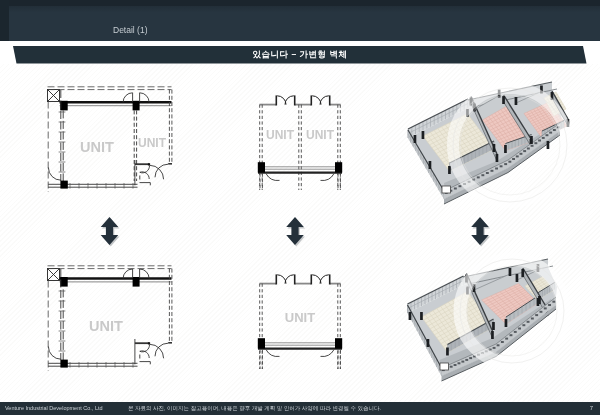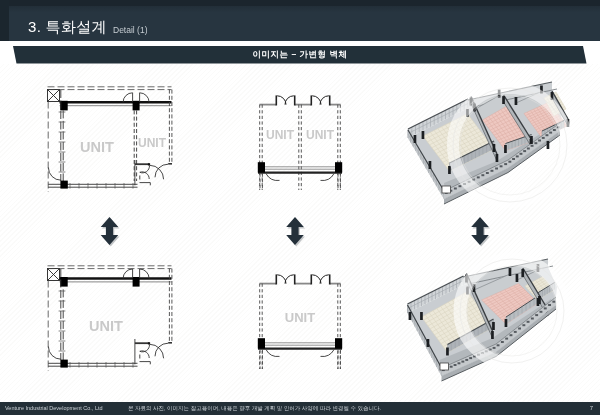--- a/index.html
+++ b/index.html
@@ -18,27 +18,26 @@
 <div class="slide">
 
 <div class="texture"></div>
 
 <div class="hdr"></div>
 
 <div class="hstrip"></div>
 
 <div class="hleft"></div>
 
-<div class="title">3. 특화설계</div>
 
 <div class="detail">Detail (1)</div>
 
 <div class="secbar"></div>
 
-<div class="sectext">이미지는 – 가변형 벽체</div>
+<div class="sectext">있습니다 – 가변형 벽체</div>
 <svg width="600" height="415" viewBox="0 0 600 415" style="position:absolute;left:0;top:0">
 
 <g stroke="#3a3a3a" fill="none" stroke-width="0.9">
 
 <g>
           <rect x="47.5" y="89.5" width="12" height="12" stroke="#222"></rect>
           <path d="M47.5,89.5 l12,12 M59.5,89.5 l-12,12" stroke="#222"></path>
         </g>
 
 <g stroke="#444" stroke-width="0.8">

